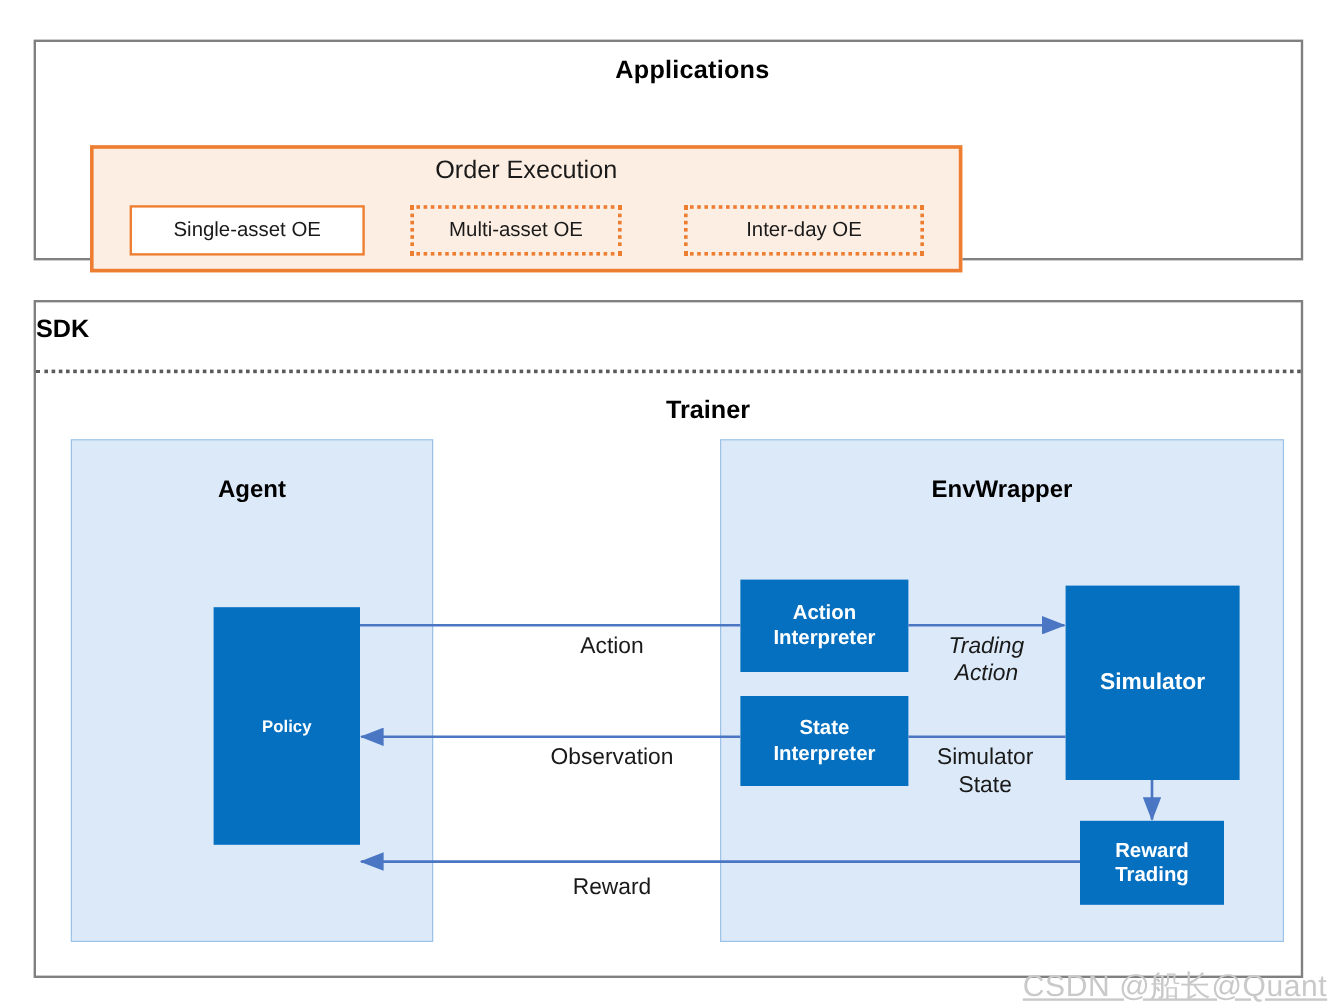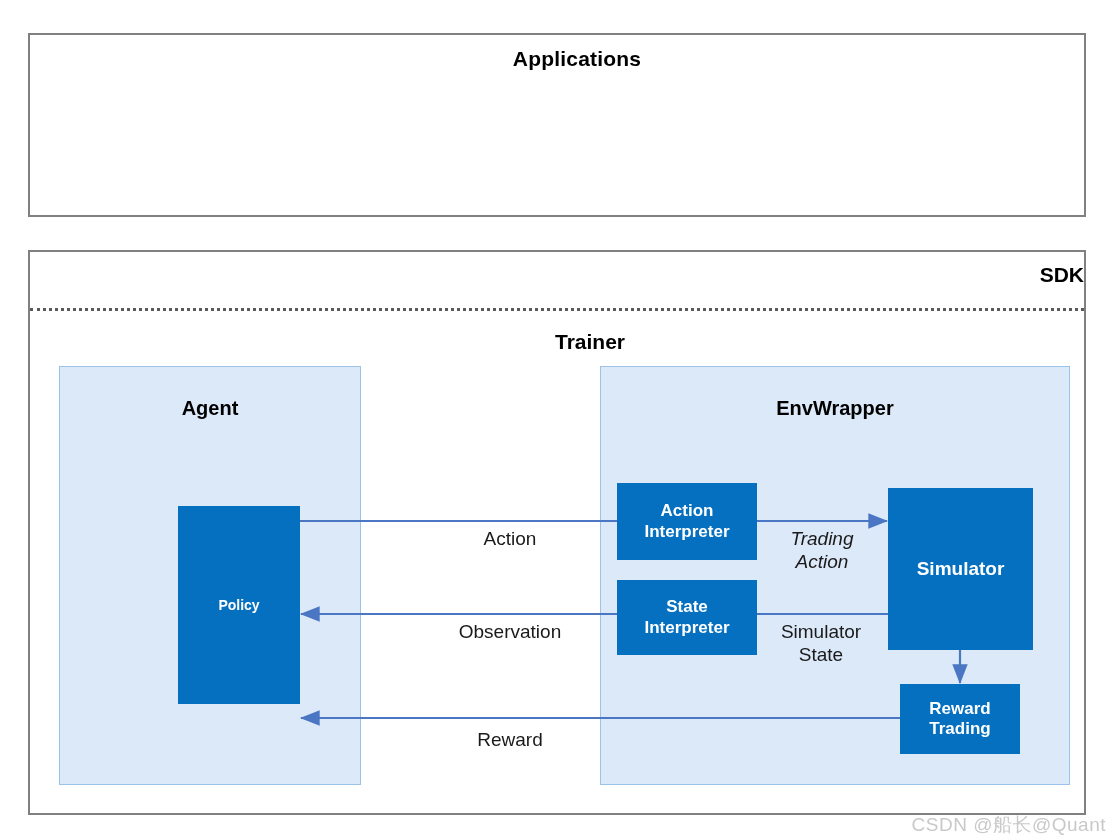--- a/index.html
+++ b/index.html
@@ -103,21 +103,21 @@
   #sdk-section {
     left: 28px; top: 250px;
     width: 1058px; height: 565px;
     border: 2px solid #808080;
     background: #ffffff;
   }
   #sdk-title {
     position: absolute;
     left: 0; top: 11px;
     width: 100%;
-    text-align: right;
+    text-align: left;
     font-size: 21px;
     font-weight: bold;
   }
   #sdk-divider {
     position: absolute;
     left: 0; top: 56px;
     width: 100%;
     border-top: 3px dotted #5a5a5a;
   }
   #trainer-title {
@@ -213,34 +213,48 @@
   #label-action      { left: 420px; top: 527px; width: 180px; }
   #label-observation { left: 405px; top: 620px; width: 210px; }
   #label-reward      { left: 420px; top: 728px; width: 180px; }
   #label-trading-action { left: 762px; top: 527px; width: 120px; font-style: italic; }
   #label-simulator-state { left: 757px; top: 620px; width: 128px; }
 
   
   #watermark {
     position: absolute;
     right: 8px; bottom: 2px;
-    font-size: 19px;
+    font-size: 25px;
     color: #c9c9c9;
     white-space: nowrap;
     letter-spacing: .5px;
+    text-decoration: underline;
   }
 </style>
 </head>
 <body>
 
 <div class="canvas">
 
   <div class="abs" id="applications-section">
     <div id="applications-title">Applications</div>
 
+    <div class="abs" id="order-execution-group">
+      <div id="order-execution-title">Order Execution</div>
+
+      <div class="oe-item" id="oe-single-asset">
+        <span>Single-asset OE</span>
+      </div>
+      <div class="oe-item" id="oe-multi-asset">
+        <span>Multi-asset OE</span>
+      </div>
+      <div class="oe-item" id="oe-inter-day">
+        <span>Inter-day OE</span>
+      </div>
+    </div>
 
   </div>
 
   <div class="abs" id="sdk-section">
     <div id="sdk-title">SDK</div>
     <div id="sdk-divider"></div>
     <div id="trainer-title">Trainer</div>
 
     <div class="panel" id="agent-panel">
       <div class="panel-title">Agent</div>

